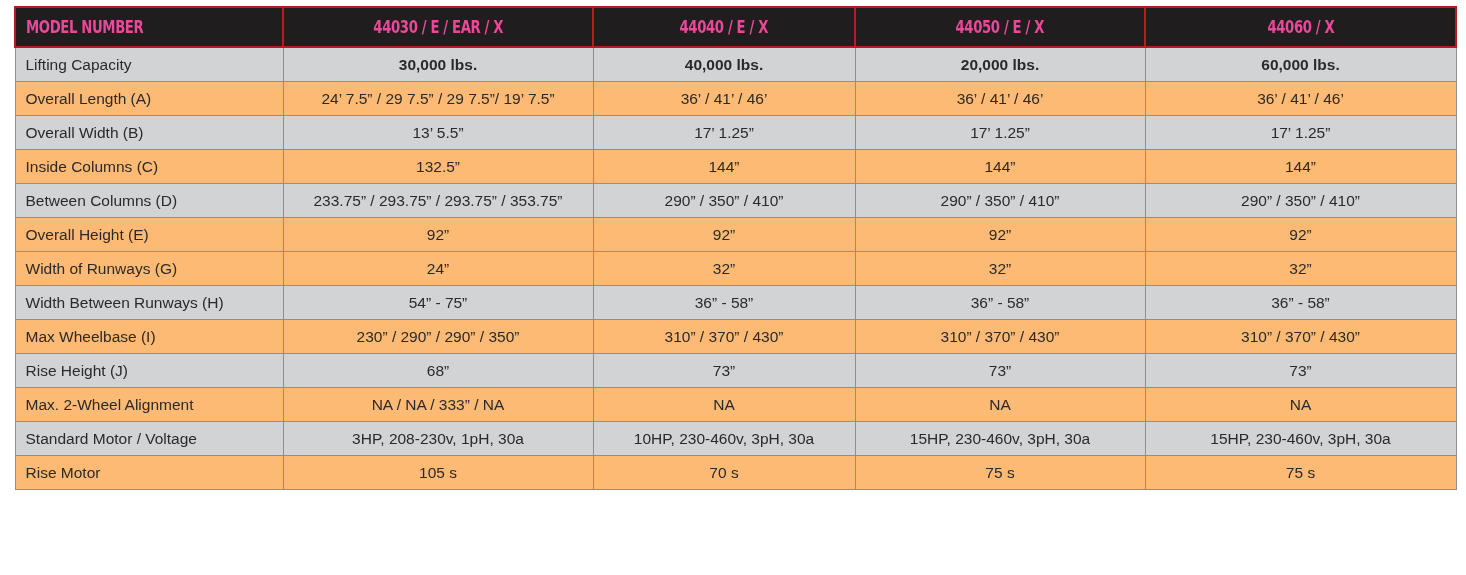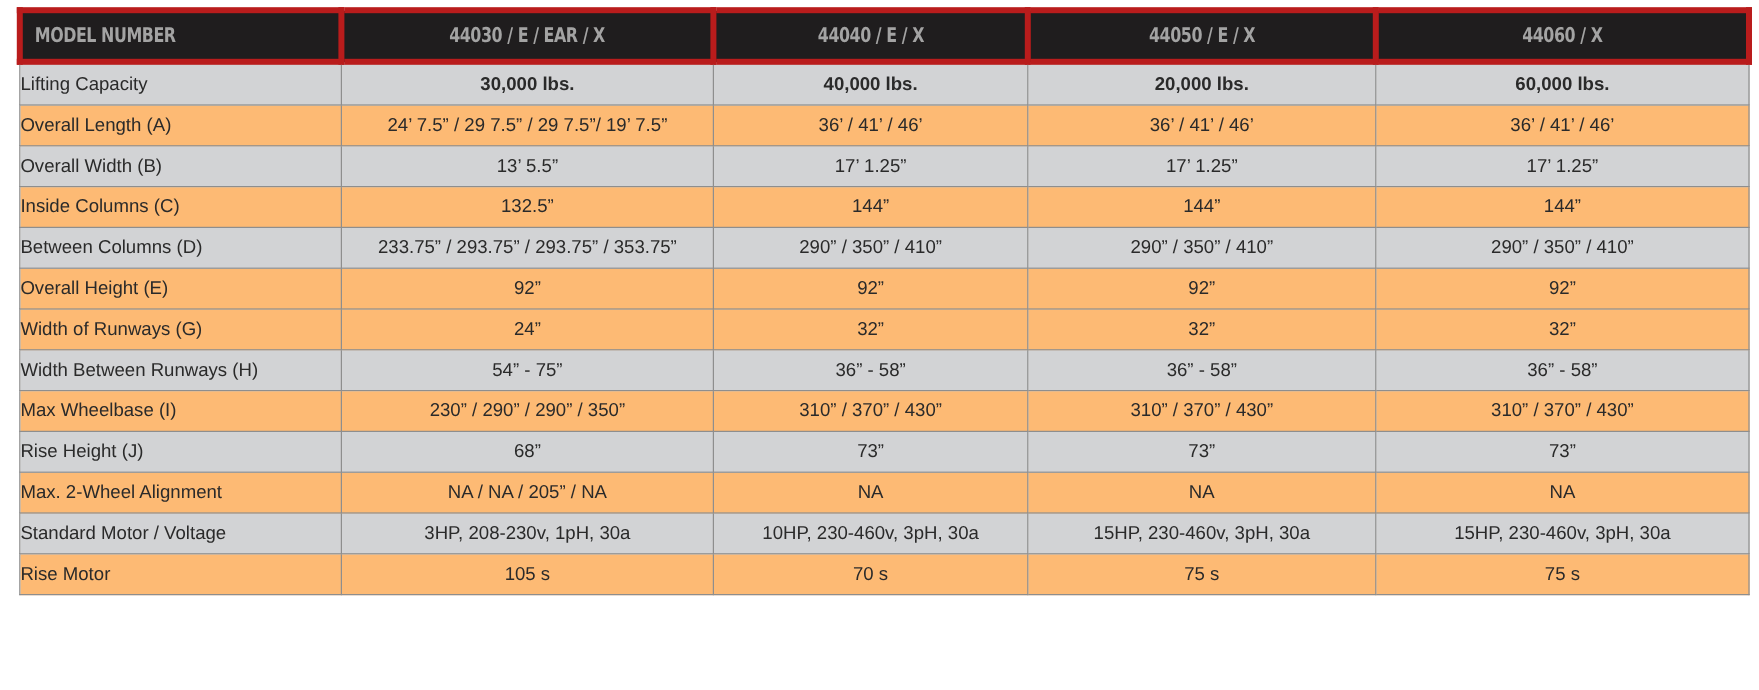--- a/index.html
+++ b/index.html
@@ -8,33 +8,33 @@
     position: absolute; left: 14px; top: 6px;
     width: 1441px; border-collapse: collapse; table-layout: fixed;
     font-size: 15.5px;
   }
   table.spec col.c0 { width: 268px; }
   table.spec col.c1 { width: 310px; }
   table.spec col.c2 { width: 262px; }
   table.spec col.c3 { width: 290px; }
   table.spec col.c4 { width: 311px; }
   thead th {
-    background: #1f1d1e; color: #a3a3a3; height: 38px;
+    background: #1f1d1e; color: #ec4899; height: 38px;
     font-family: "DejaVu Sans", sans-serif; font-weight: 900; font-size: 17px;
     letter-spacing: -0.5px; text-align: center; padding: 0;
-    border: 5px solid #b91c1c; transform-origin: center;
+    border: 2px solid #b91c1c; transform-origin: center;
   }
   thead th span { display: inline-block; transform: scaleX(0.78); font-weight: bold; }
   thead th.first { text-align: left; padding-left: 10px; }
   thead th.first span { transform-origin: left center; }
   tbody td {
     height: 33px; padding: 0; border: 1px solid #8e8e8e;
     text-align: center; vertical-align: middle;
   }
-  tbody td.label { text-align: left; }
+  tbody td.label { text-align: left; padding-left: 10px; }
   tbody tr.shade td { background: #d2d3d5; }
   tbody tr.plain td { background: #fdba74; }
   tbody tr.bold td.val { font-weight: bold; }
   tbody tr.tall td { height: 49px; }
 </style>
 </head>
 <body>
 
 <table class="spec">
   <colgroup>
@@ -119,21 +119,21 @@
     </tr>
     <tr class="shade">
       <td class="label">Rise Height (J)</td>
       <td>68”</td>
       <td>73”</td>
       <td>73”</td>
       <td>73”</td>
     </tr>
     <tr class="plain">
       <td class="label">Max. 2-Wheel Alignment</td>
-      <td>NA / NA / 205” / NA</td>
+      <td>NA / NA / 333” / NA</td>
       <td>NA</td>
       <td>NA</td>
       <td>NA</td>
     </tr>
     <tr class="shade">
       <td class="label">Standard Motor / Voltage</td>
       <td>3HP, 208-230v, 1pH, 30a</td>
       <td>10HP, 230-460v, 3pH, 30a</td>
       <td>15HP, 230-460v, 3pH, 30a</td>
       <td>15HP, 230-460v, 3pH, 30a</td>

